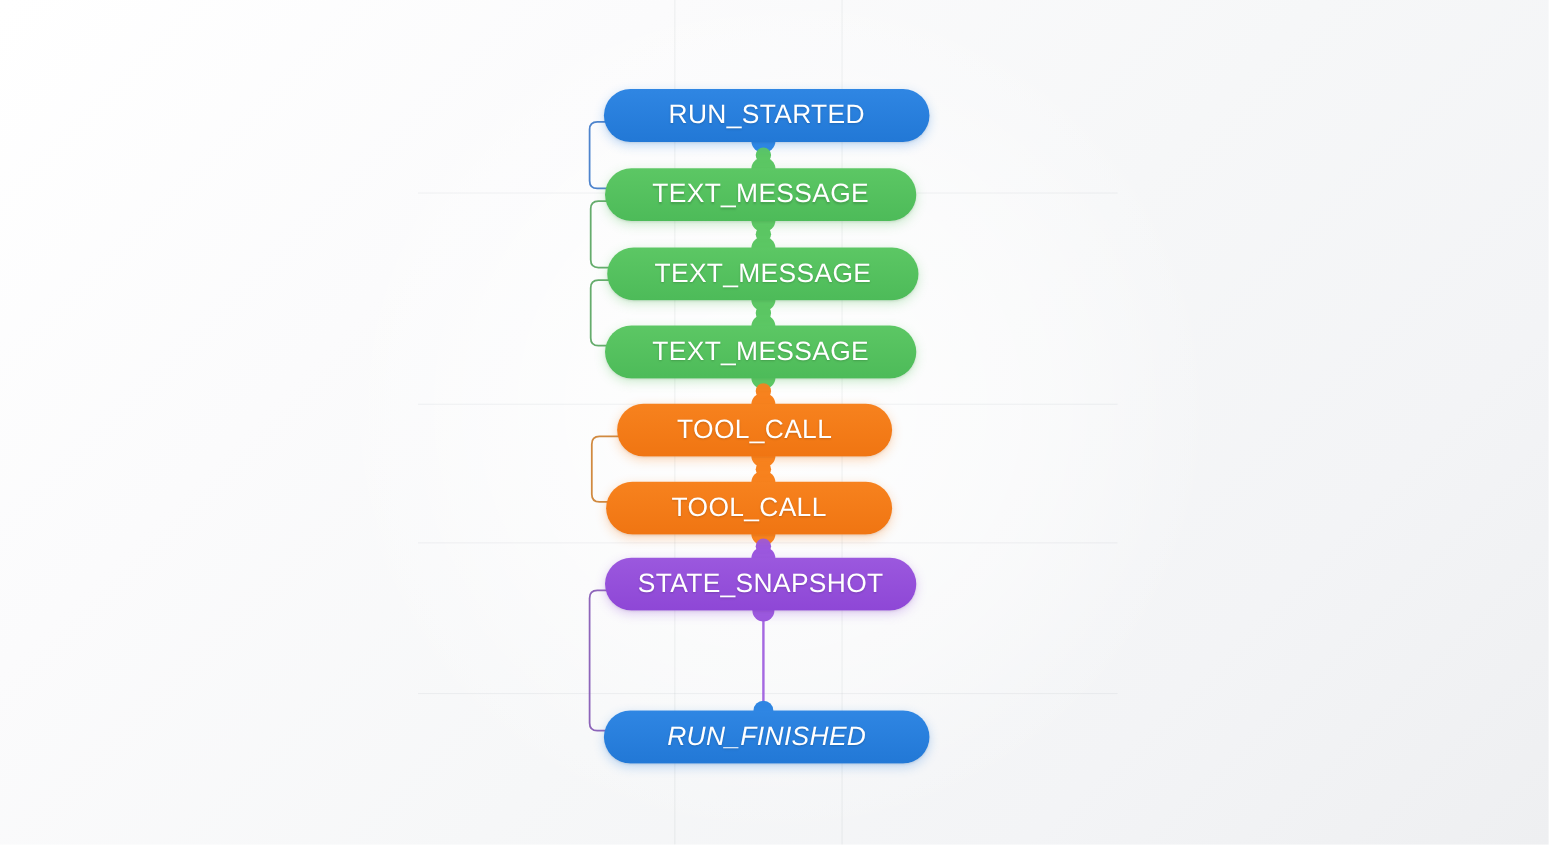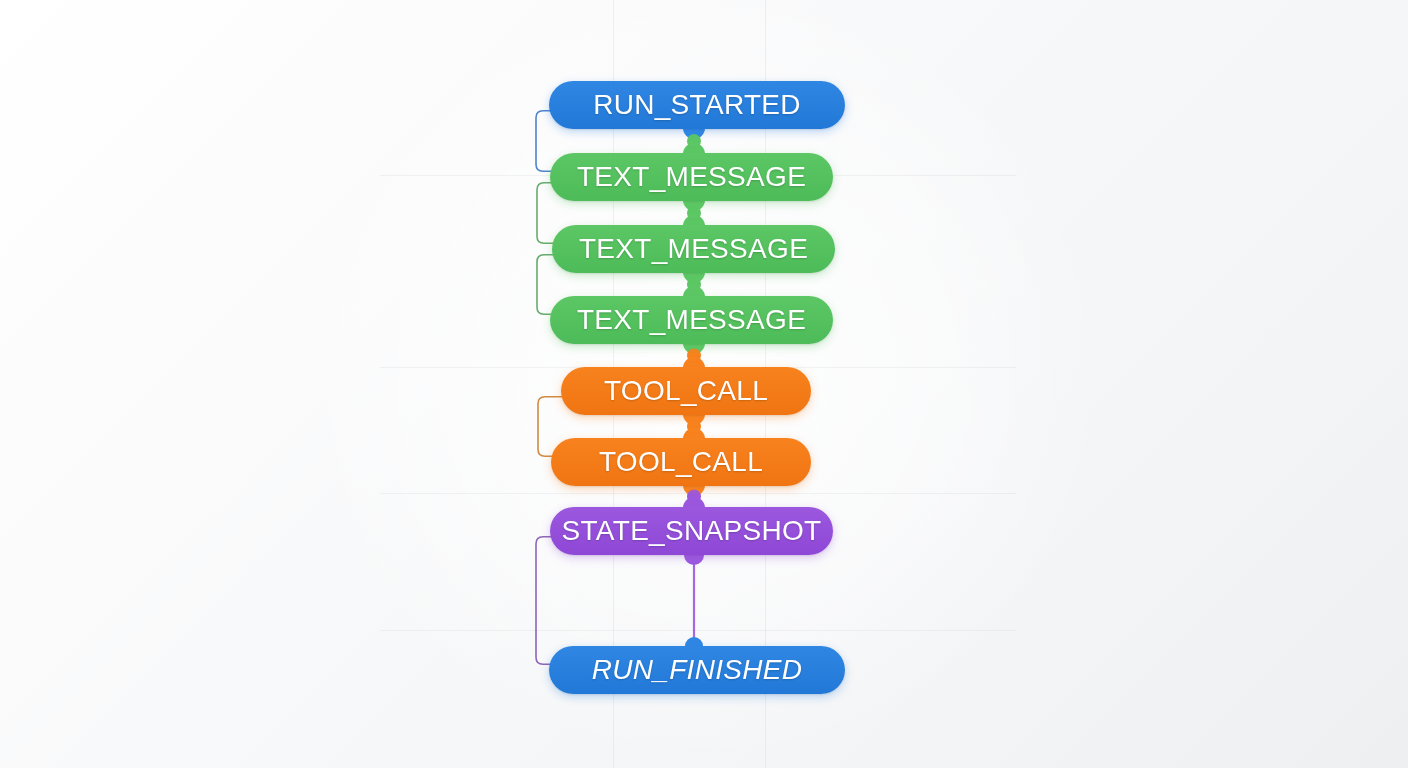--- a/index.html
+++ b/index.html
@@ -57,21 +57,21 @@
   }
 
   
   .node {
     position: absolute;
     display: flex;
     align-items: center;
     justify-content: center;
     border-radius: 999px;
     color: #ffffff;
-    font-size: 28px;
+    font-size: 24px;
     letter-spacing: 0.3px;
     white-space: nowrap;
     text-shadow: 0 1px 2px rgba(0,0,0,0.18);
     box-sizing: border-box;
   }
   .node .node-label {
     pointer-events: none;
   }
 
   

